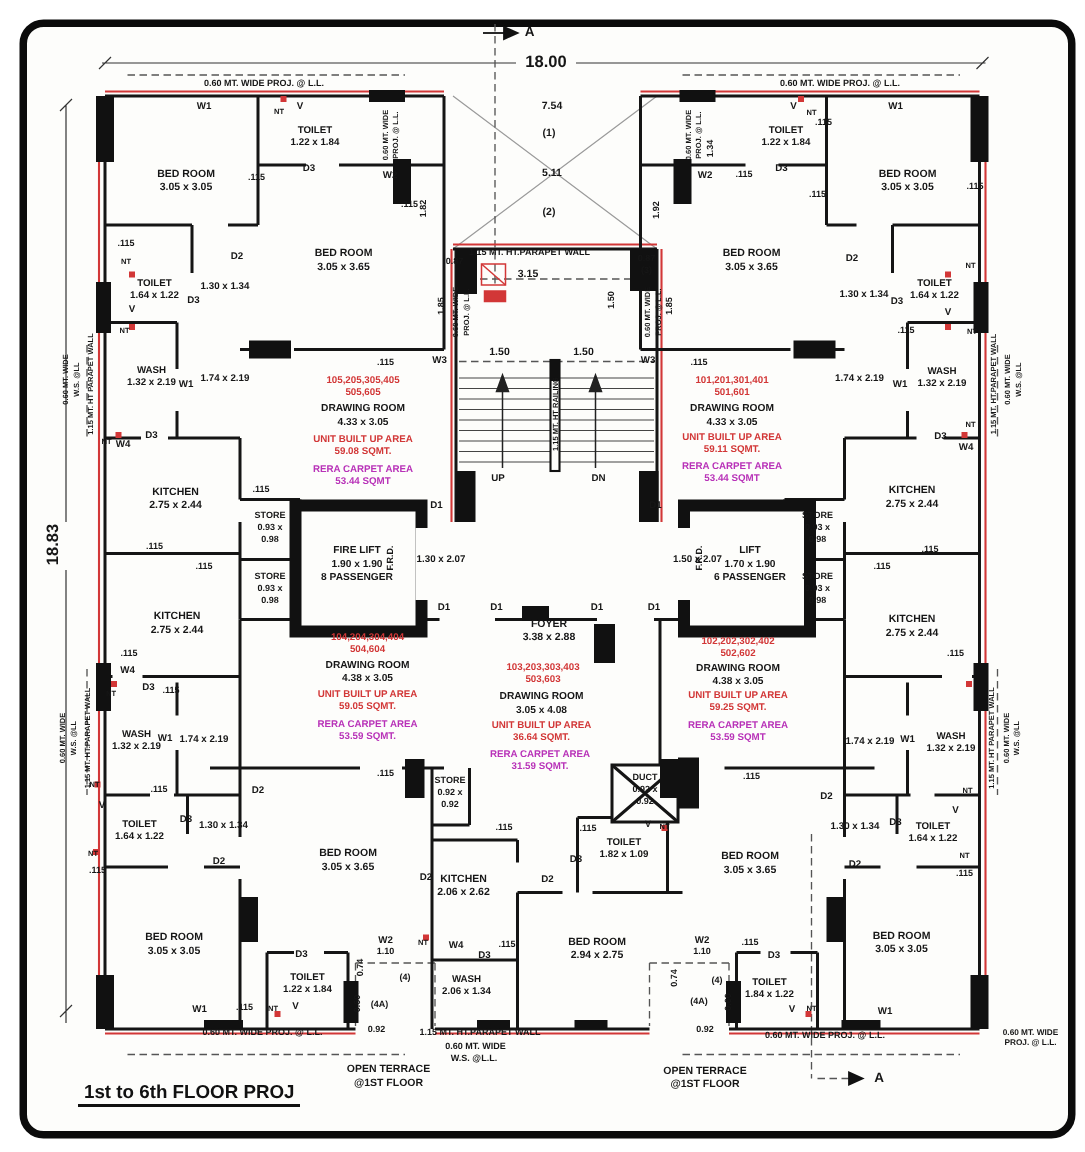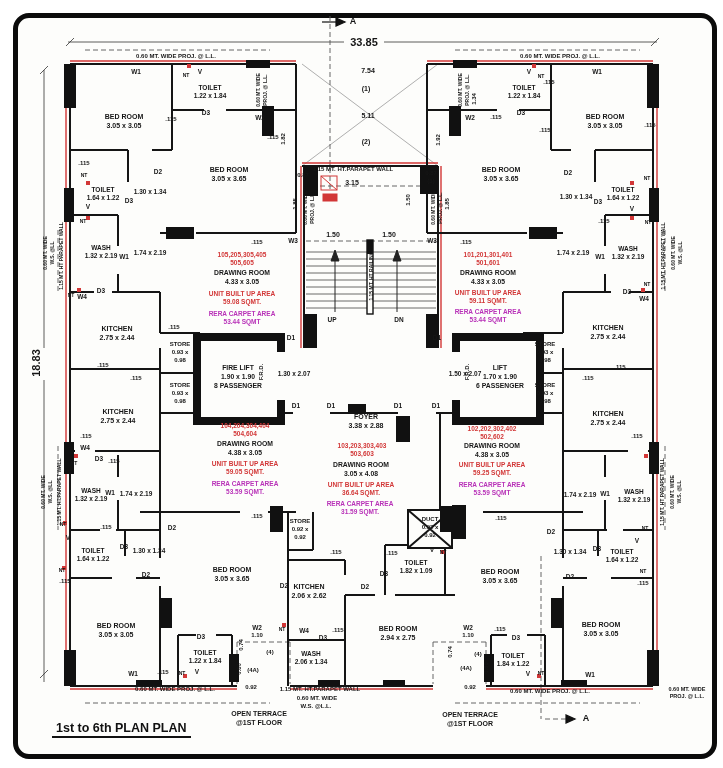--- a/index.html
+++ b/index.html
@@ -162,21 +162,21 @@
       <rect x="441" y="550" width="4" height="4"></rect>
   </g>
   <g stroke="#d23737" stroke-width="1" fill="none">
     <rect x="321" y="176" width="16" height="14"></rect>
       <path d="M321,176 L337,190"></path>
     <rect x="323" y="194" width="14" height="7" fill="#d23737"></rect>
   </g>
 </svg>
 
 <div id="labels">
-    <div class="lbl ck" style="left: 364px; top: 42px; font-size: 11px;">33.85</div>
+    <div class="lbl ck" style="left: 364px; top: 42px; font-size: 11px;">18.00</div>
     <div class="lbl ck" style="left: 368px; top: 71px; font-size: 7px;">7.54</div>
     <div class="lbl ck" style="left: 366px; top: 89px; font-size: 7px;">(1)</div>
     <div class="lbl ck" style="left: 368px; top: 116px; font-size: 7px;">5.11</div>
     <div class="lbl ck" style="left: 366px; top: 142px; font-size: 7px;">(2)</div>
     <div class="lbl ck" style="left: 353px; top: 170px; font-size: 6px;">1.15 MT. HT.PARAPET WALL</div>
     <div class="lbl ck" style="left: 352px; top: 183px; font-size: 7px;">3.15</div>
     <div class="lbl ck" style="left: 303px; top: 176px; font-size: 6px;">0.87</div>
     <div class="lbl ck" style="left: 431px; top: 174px; font-size: 6px;">0.87</div>
     <div class="lbl ck" style="left: 431px; top: 182px; font-size: 6px;">(3)</div>
     <div class="lbl ck" style="left: 296px; top: 204px; font-size: 6px; transform: translate(-50%, -50%) rotate(-90deg);">1.85</div>
@@ -466,13 +466,13 @@
     <div class="lbl ck" style="left: 550px; top: 692px; font-size: 6px;">0.60 MT. WIDE PROJ. @ L.L.</div>
     <div class="lbl ck" style="left: 687px; top: 693px; font-size: 5.5px;">0.60 MT. WIDE
 PROJ. @ L.L.</div>
     <div class="lbl ck" style="left: 470px; top: 719px; font-size: 7px;">OPEN TERRACE
 @1ST FLOOR</div>
     <div class="lbl ck" style="left: 320px; top: 690px; font-size: 6px;">1.15 MT. HT.PARAPET WALL</div>
     <div class="lbl ck" style="left: 317px; top: 699px; font-size: 6px;">0.60 MT. WIDE</div>
     <div class="lbl ck" style="left: 316px; top: 707px; font-size: 6px;">W.S. @L.L.</div>
   </div>
 
-<div id="plan-title">1st to 6th PLAN PLAN</div>
+<div id="plan-title">1st to 6th FLOOR PROJ</div>
 
 </body></html>

